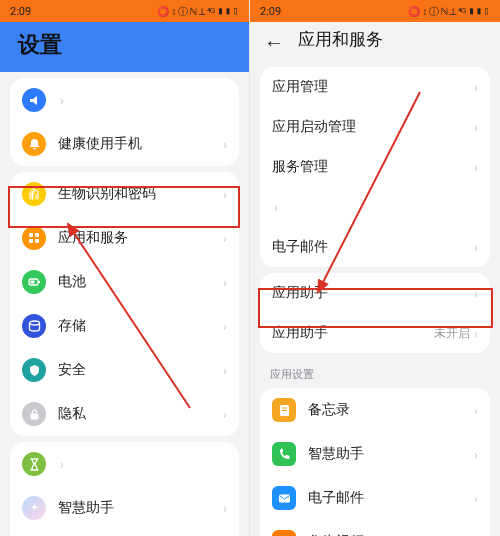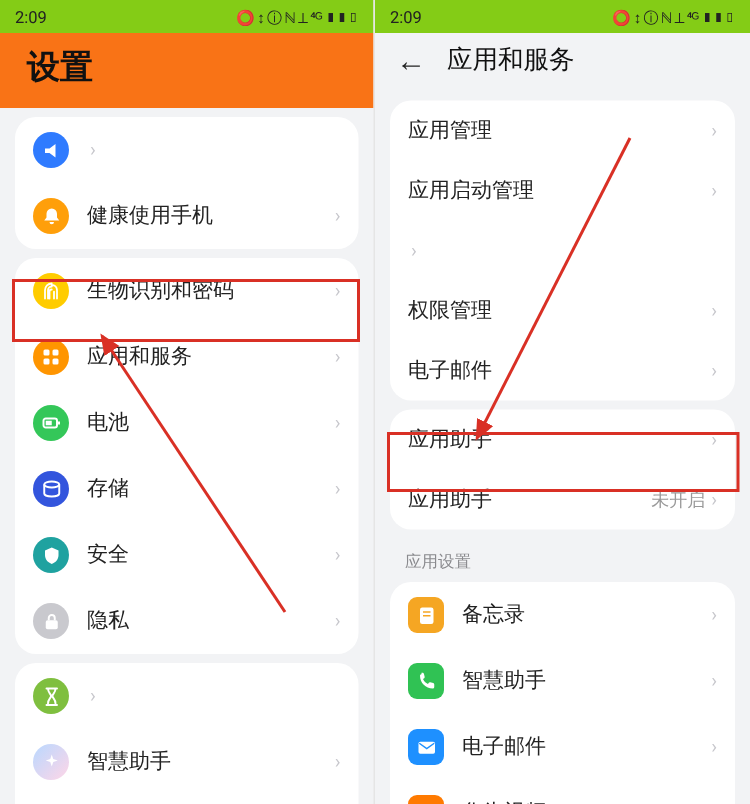--- a/index.html
+++ b/index.html
@@ -28,31 +28,31 @@
 
   
   .statusbar {
     height: 22px;
     display: flex;
     align-items: center;
     justify-content: space-between;
     padding: 0 10px;
     font-size: 11px;
     color: #222;
-    background: #84cc16;
+    background: #f97316;
   }
   .statusbar .icons { display: flex; gap: 2px; align-items: center; font-size: 10px; letter-spacing: -0.5px; }
 
   
   .header-big {
     padding: 8px 18px 12px 18px;
     font-size: 22px;
     font-weight: 600;
     color: #111;
-    background: #f97316;
+    background: #3b82f6;
   }
   .header-sub {
     display: flex;
     align-items: center;
     gap: 14px;
     padding: 6px 14px 10px 14px;
     background: #f2f3f5;
   }
   .header-sub .back {
     font-size: 20px;
@@ -289,24 +289,24 @@
         <div class="card">
           <div class="row">
             <span class="label">应用管理</span>
             <span class="chev">›</span>
           </div>
           <div class="row">
             <span class="label">应用启动管理</span>
             <span class="chev">›</span>
           </div>
           <div class="row">
-            <span class="chev">›</span>
-          </div>
-          <div class="row">
-            <span class="label">权限管理</span>
+            <span class="label">服务管理</span>
+            <span class="chev">›</span>
+          </div>
+          <div class="row">
             <span class="chev">›</span>
           </div>
           <div class="row">
             <span class="label">电子邮件</span>
             <span class="chev">›</span>
           </div>
         </div>
         <div class="card">
           <div class="row">
             <span class="label">应用助手</span>

